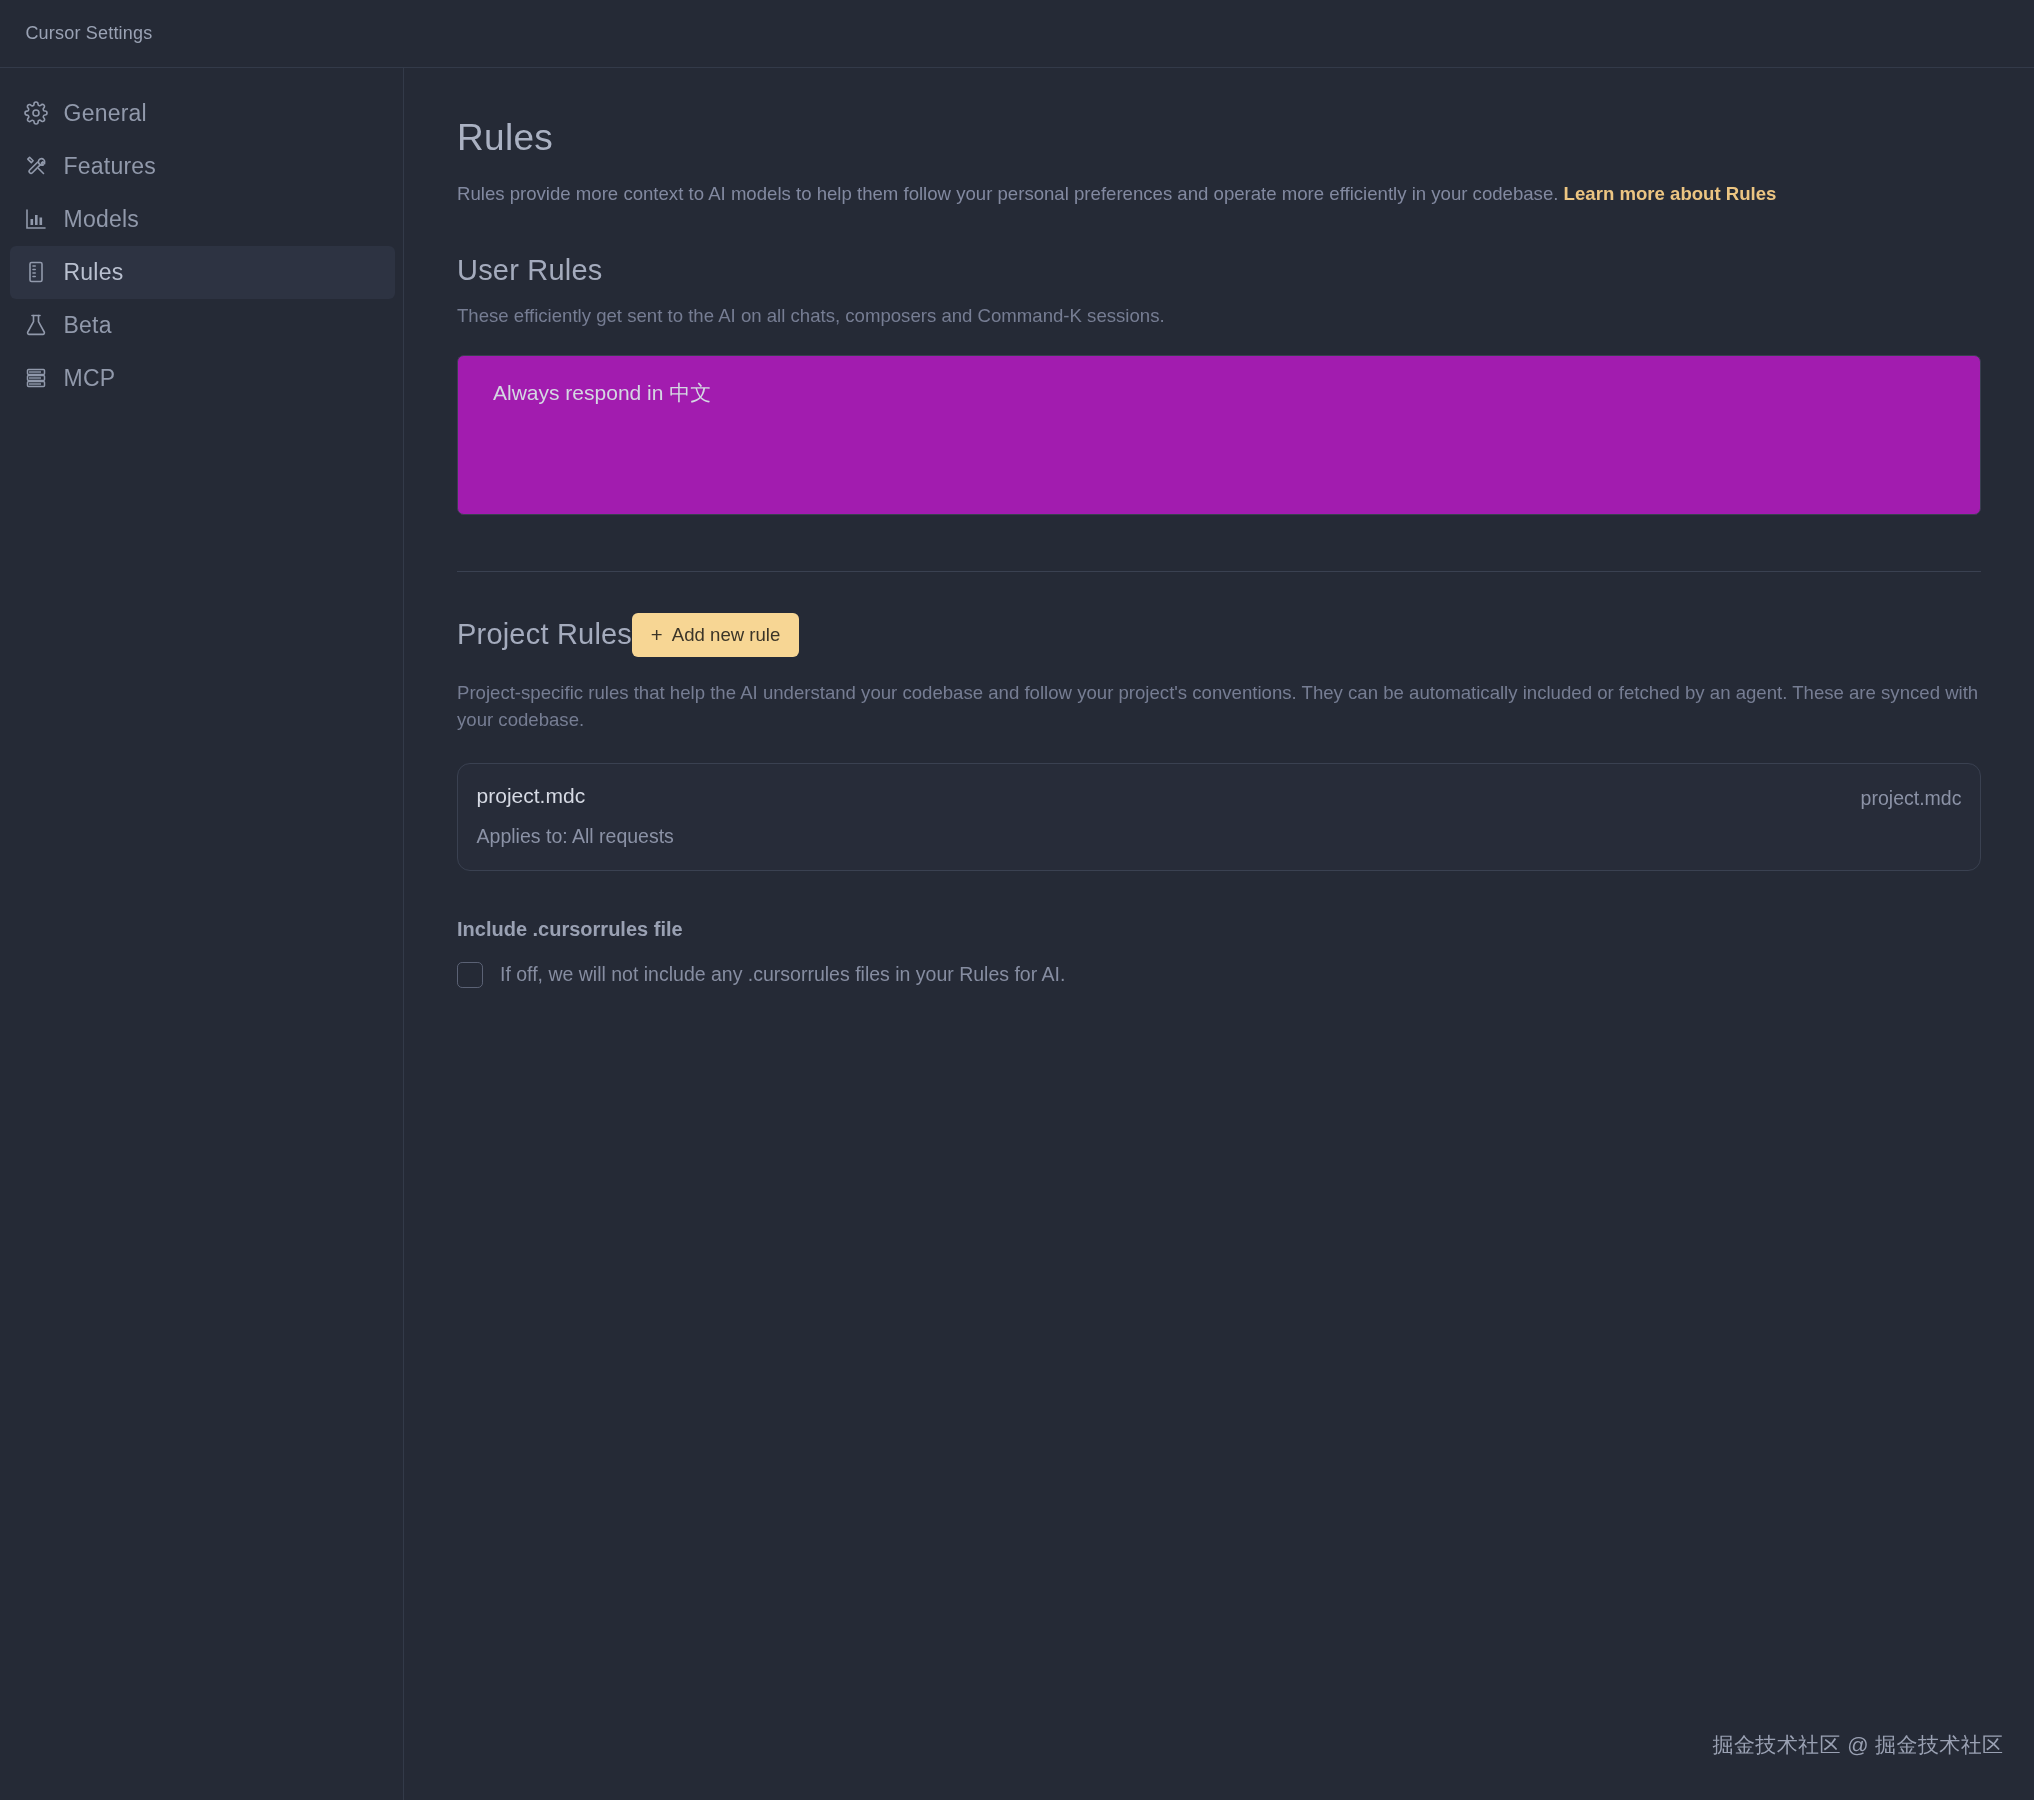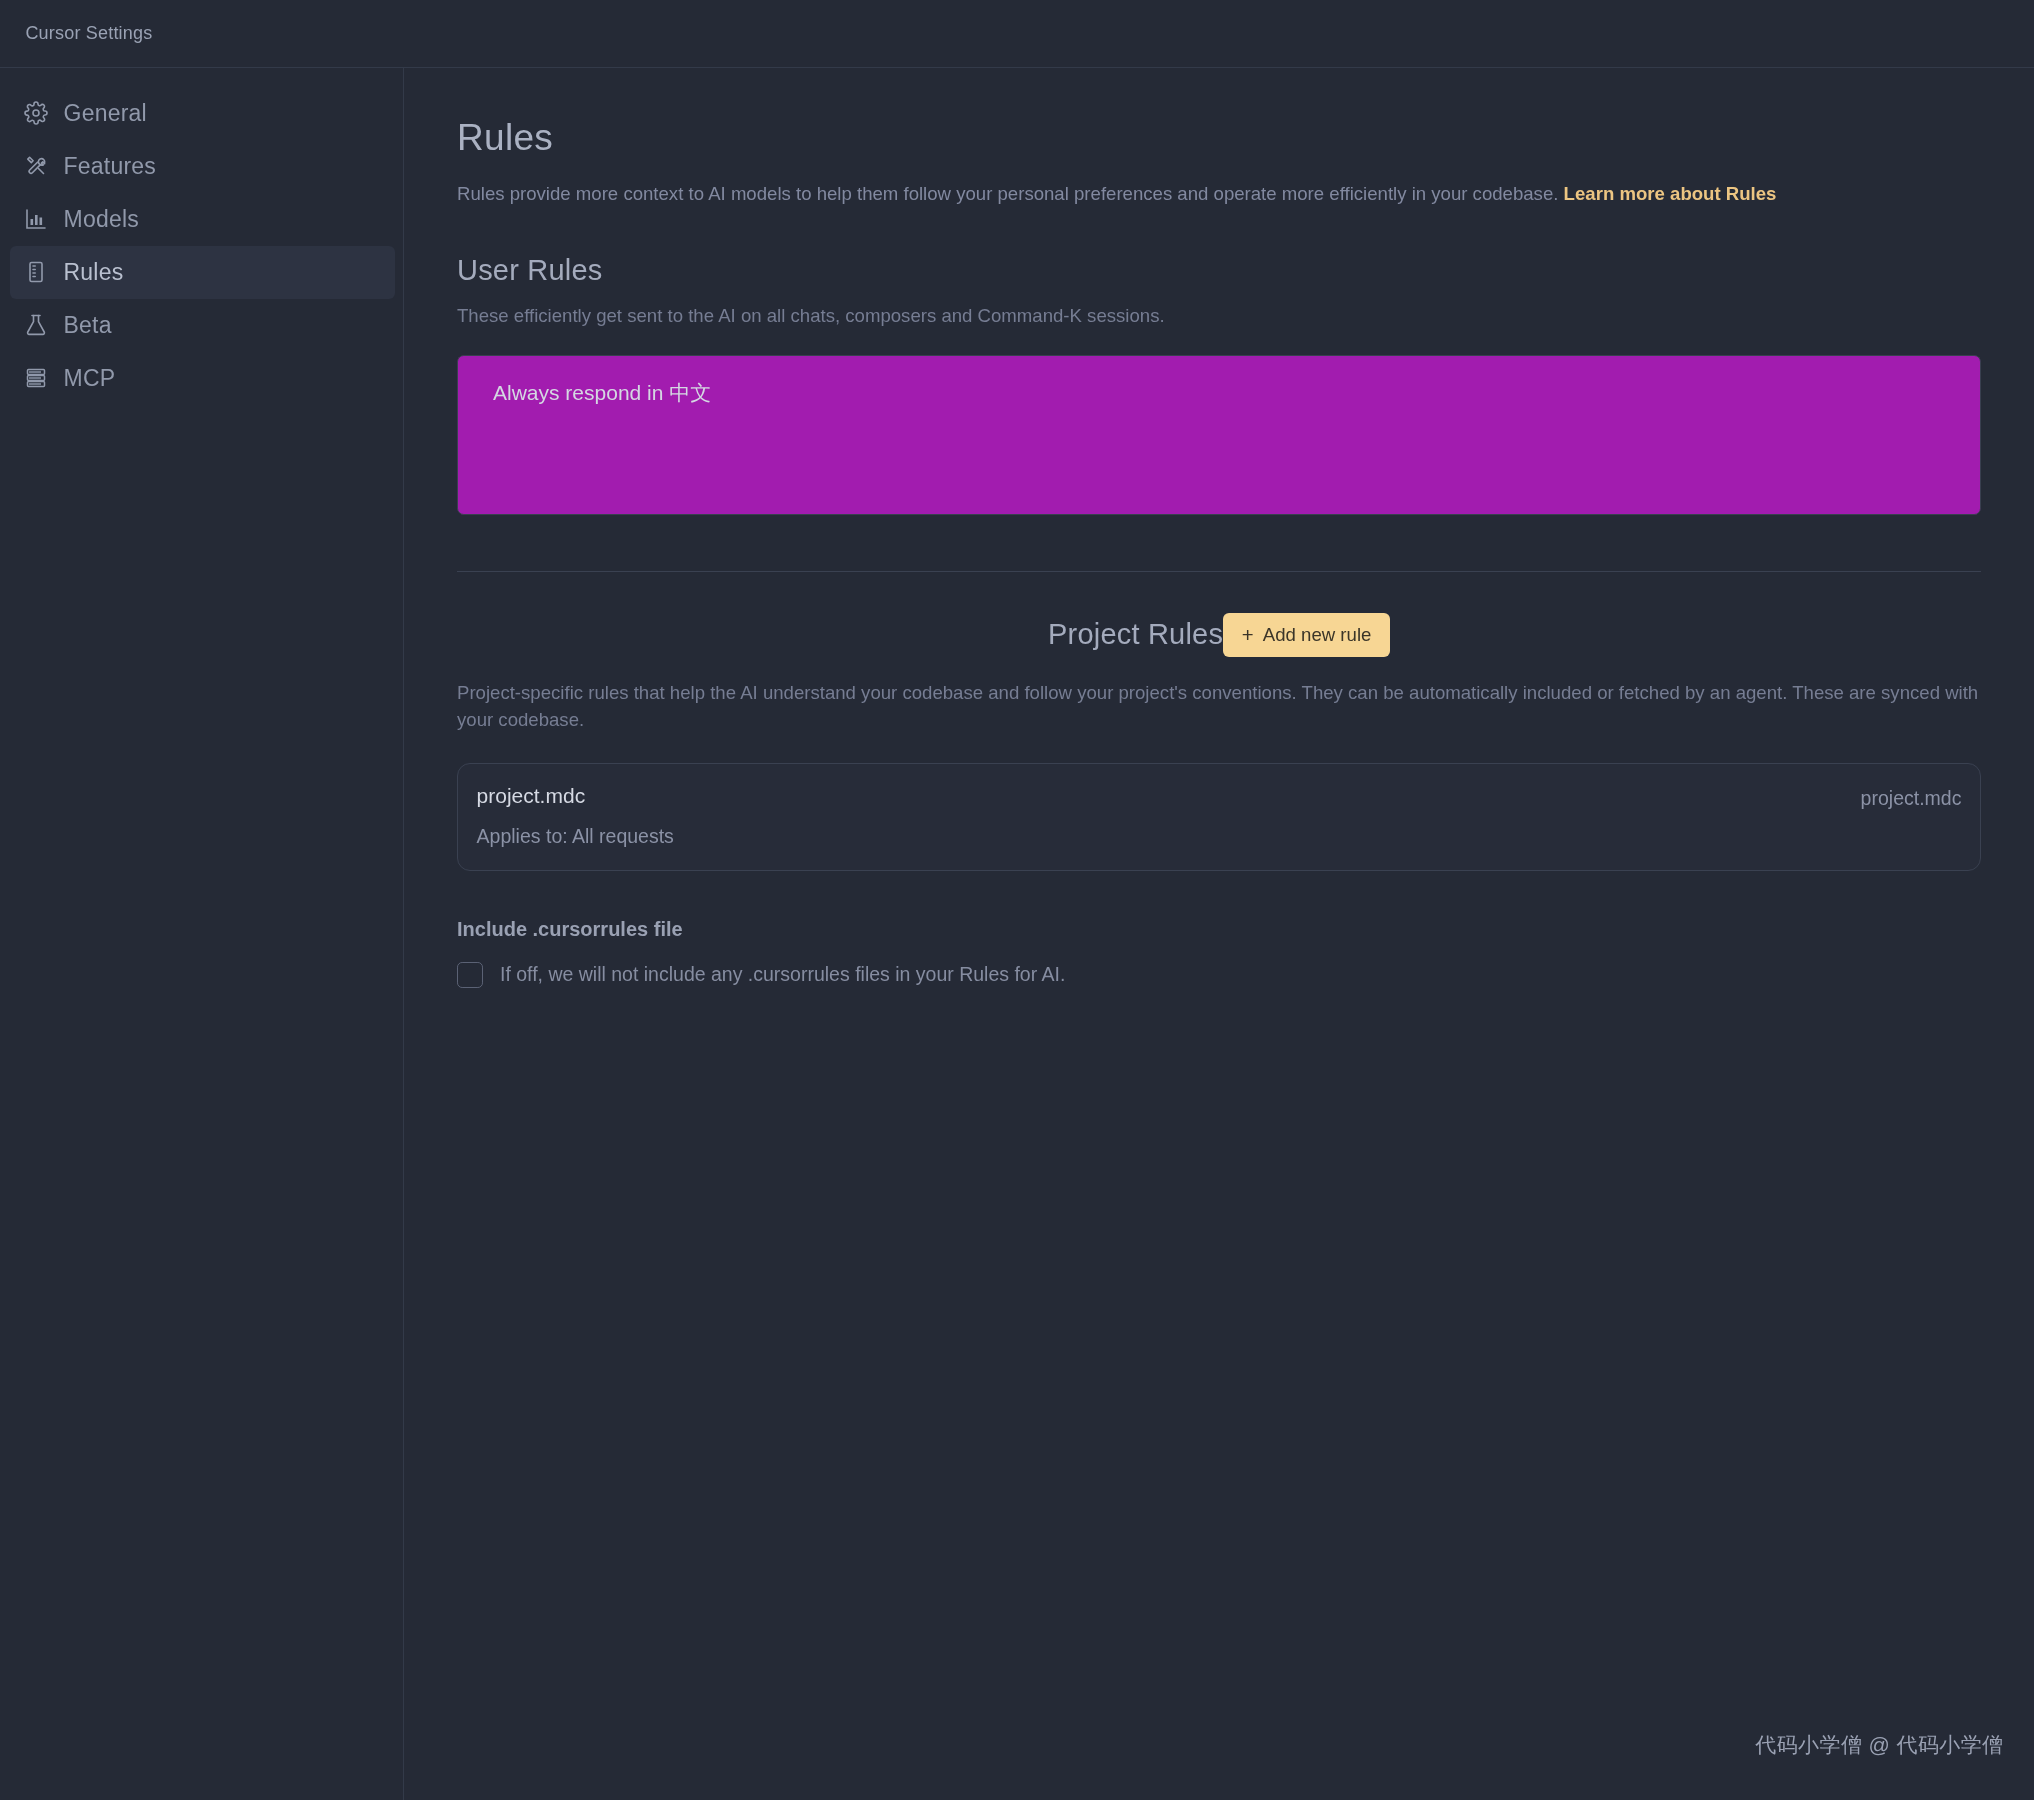--- a/index.html
+++ b/index.html
@@ -143,21 +143,21 @@
 
   .divider {
     height: 0.8px;
     background: #3a4151;
     margin: 53px 0 41px 0;
   }
 
   .section-row {
     display: flex;
     align-items: center;
-    justify-content: center;
+    justify-content: flex-start;
     margin-bottom: 22px;
     position: relative;
   }
 
   .add-rule-btn {
     background: #f7d694;
     color: #3b3528;
     border: none;
     border-radius: 6px;
     font-size: 18.6px;
@@ -355,18 +355,18 @@
       
       <div class="cursorrules-label">Include .cursorrules file</div>
       <div class="checkbox-row">
         <span class="checkbox-box"></span>
         <span class="checkbox-text">If off, we will not include any .cursorrules files in your Rules for AI.</span>
       </div>
 
       
       
 
-      <div class="watermark">代码小学僧 @ 代码小学僧</div>
+      <div class="watermark">掘金技术社区 @ 掘金技术社区</div>
 
     </main>
   </div>
 </div>
 
 
 </body></html>

